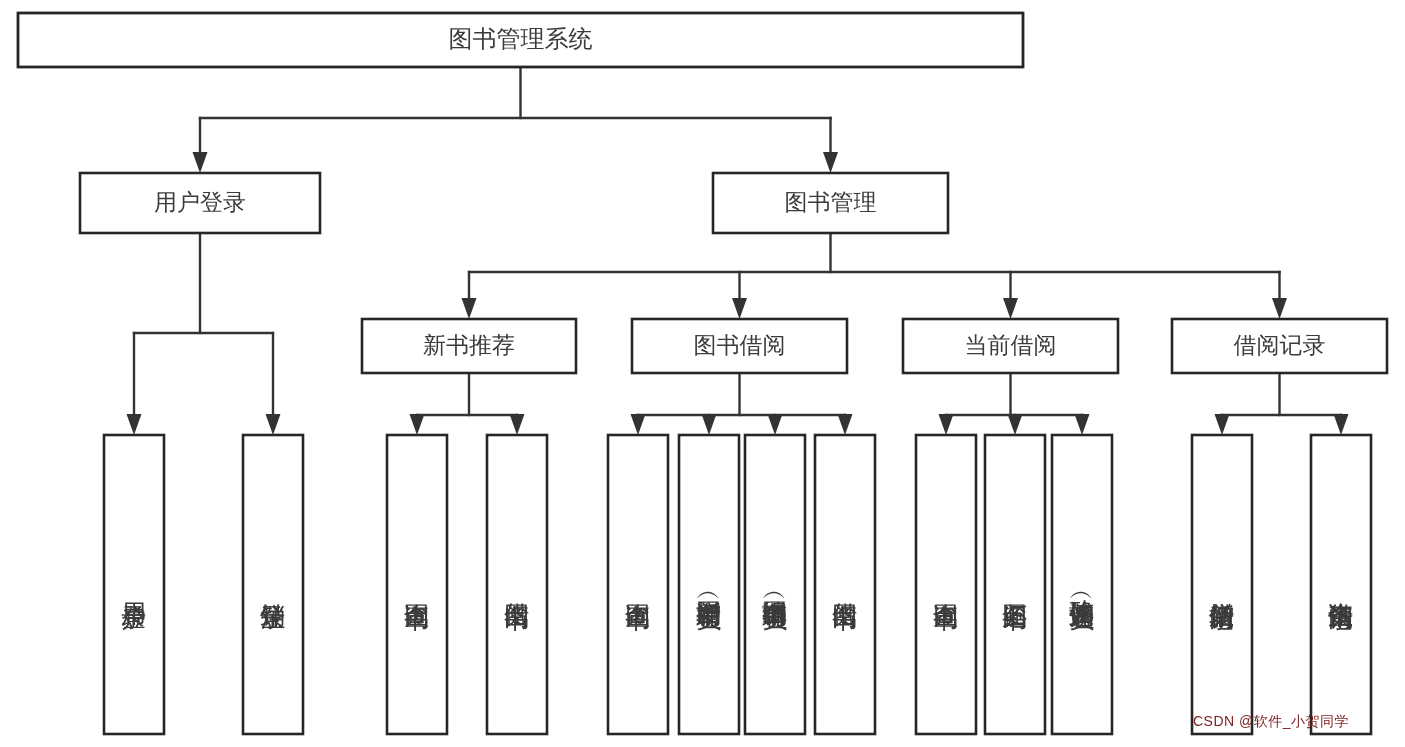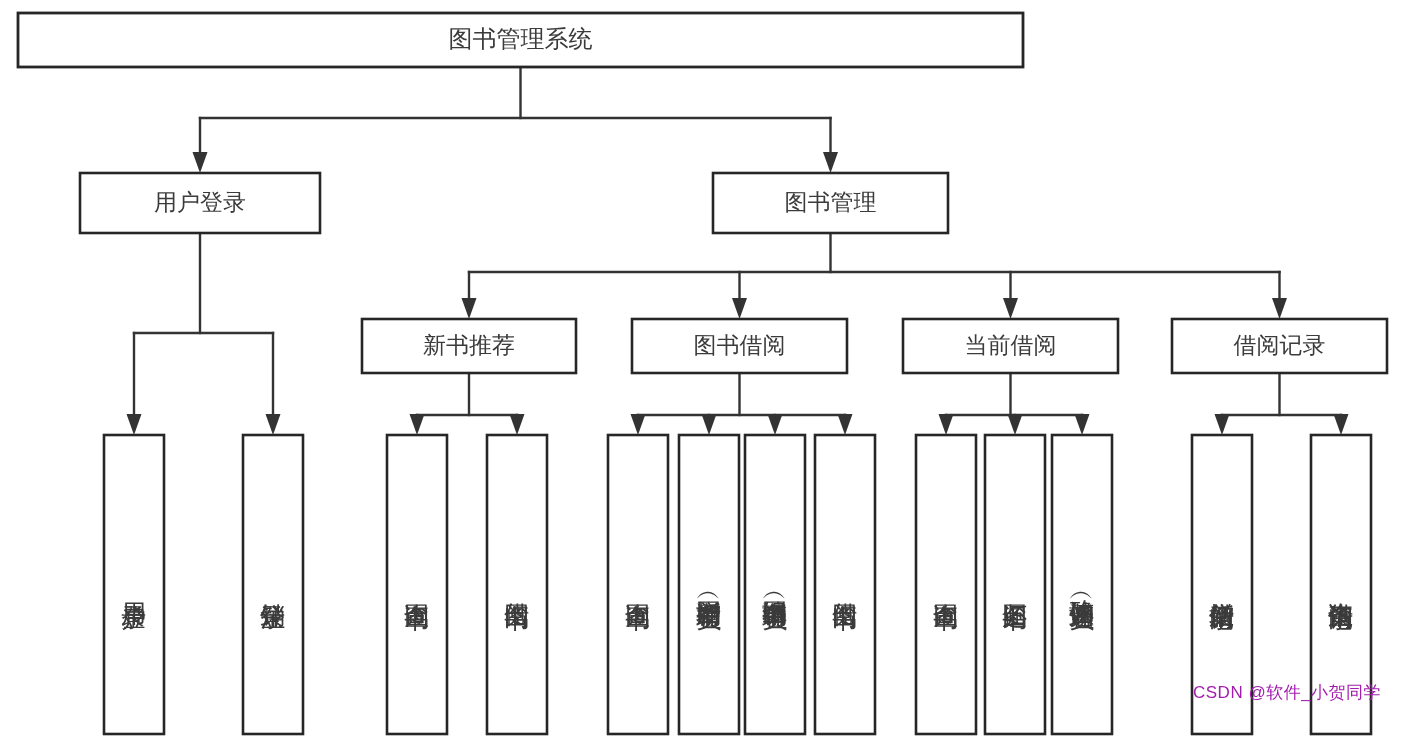--- a/index.html
+++ b/index.html
@@ -68,24 +68,24 @@
     font-size: 25px;
     line-height: 1.05;
     letter-spacing: 1px;
     color: #3b3b3b;
     white-space: nowrap;
     text-align: center;
   }
   .watermark {
     position: absolute;
     left: 1193px;
-    top: 681px;
-    font-family: "Liberation Sans", "DejaVu Sans", sans-serif;
-    font-size: 17px;
-    color: #a21caf;
+    top: 713px;
+    font-family: "Liberation Sans", "DejaVu Sans", sans-serif;
+    font-size: 14px;
+    color: #7f1d1d;
     letter-spacing: 0.5px;
     white-space: nowrap;
     user-select: none;
   }
 </style>
 </head>
 <body>
 
 <div id="diagram-root">
 

